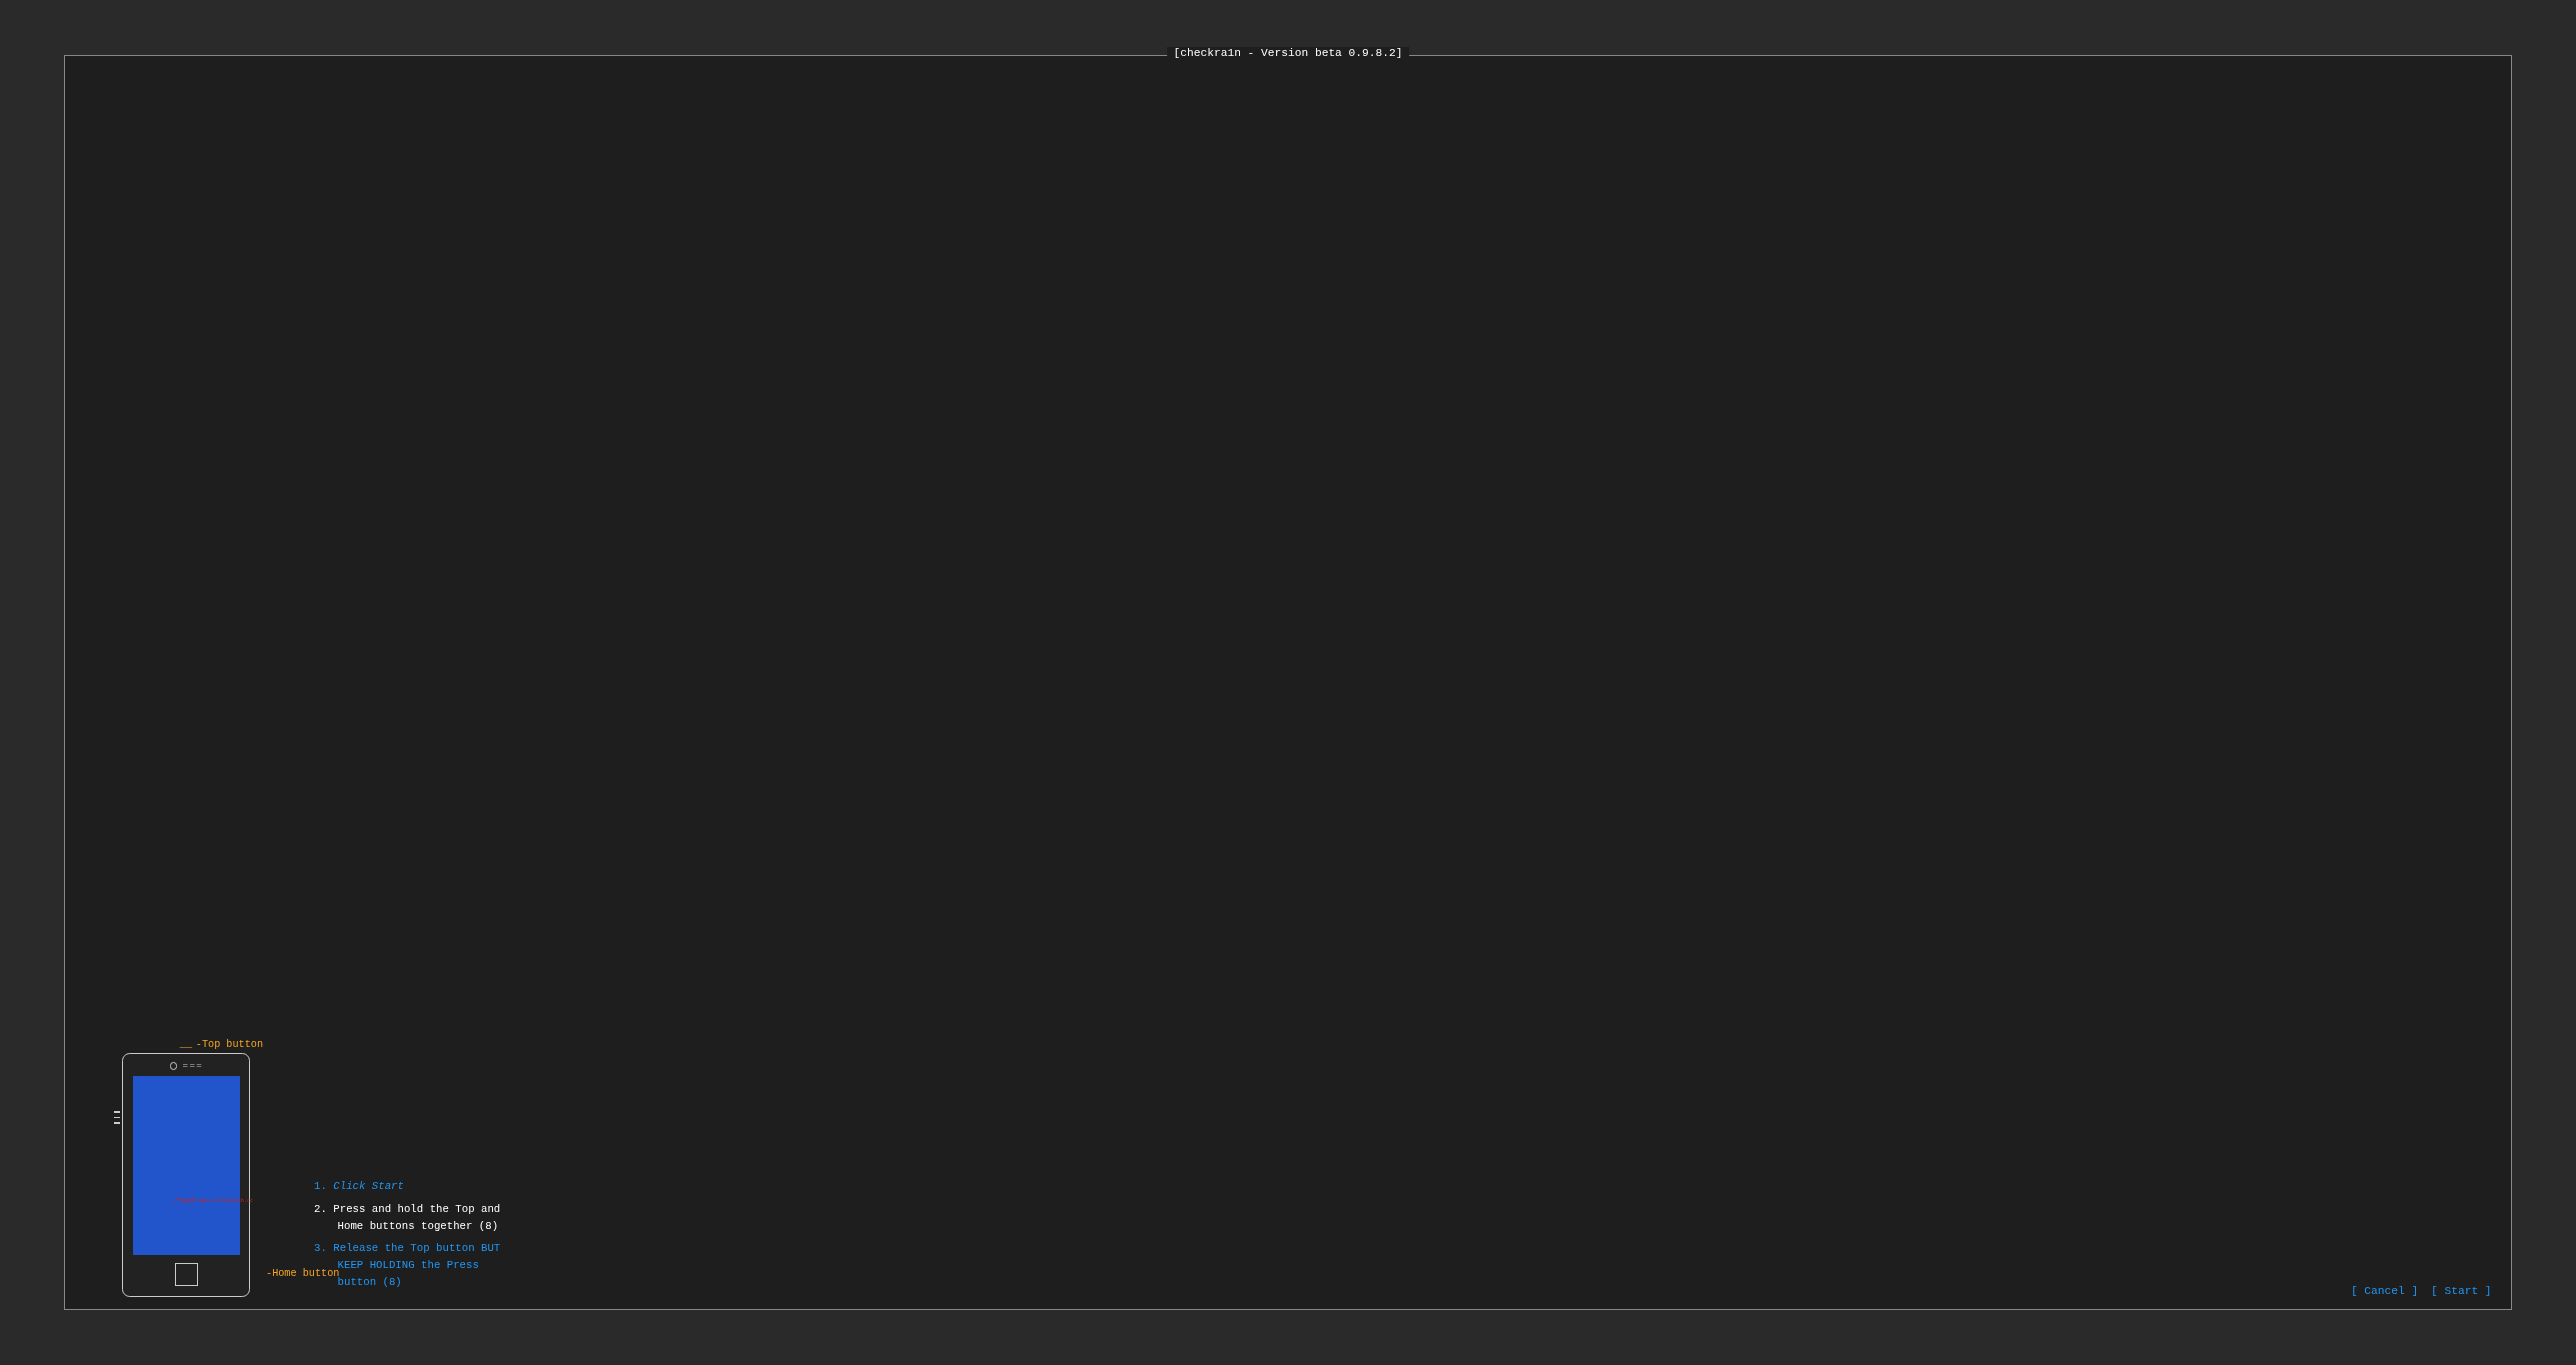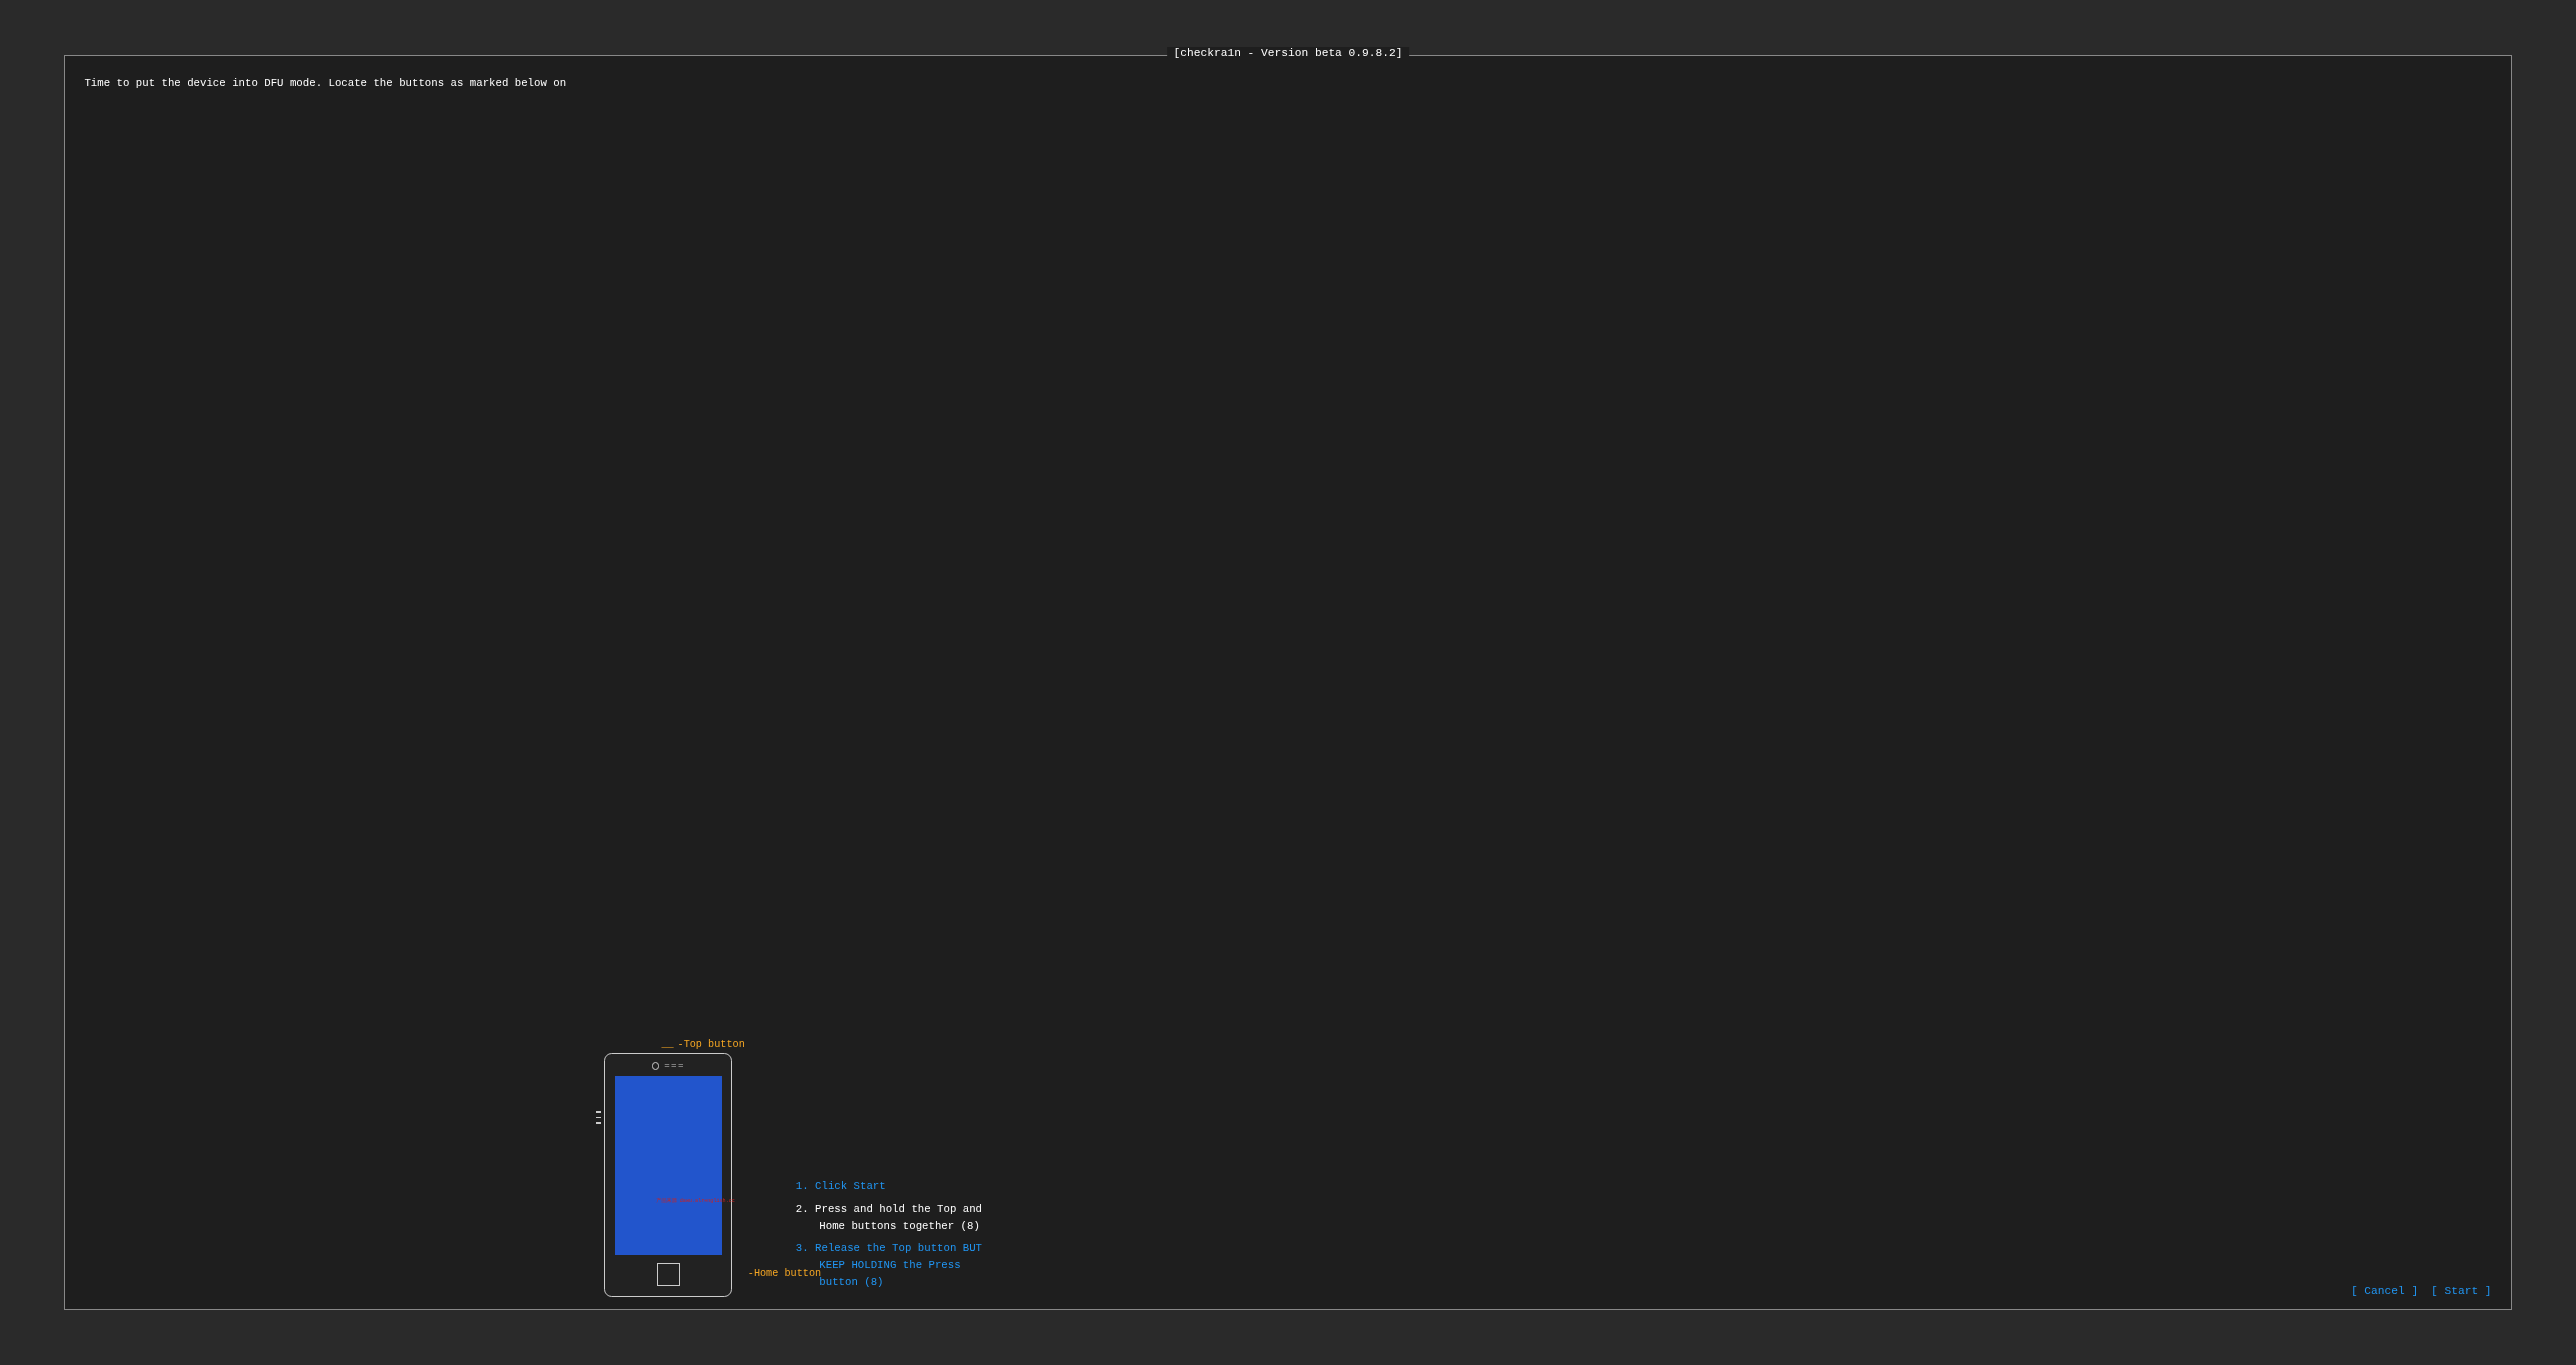--- a/index.html
+++ b/index.html
@@ -152,20 +152,21 @@
     .step-number {
       color: #2196F3;
     }
 
     .step-text-white {
       color: #ffffff;
     }
 
     .step-1-text {
       color: #2196F3;
+      font-style: italic;
     }
 
     .step-3-text {
       color: #2196F3;
     }
 
     .bottom-bar {
       display: flex;
       justify-content: flex-end;
       align-items: flex-start;
@@ -201,21 +202,20 @@
   </style>
 </head>
 <body>
 
 <div class="terminal-window">
   <div class="title-bar">
     <span>[checkra1n - Version beta 0.9.8.2]</span>
   </div>
 
   <div class="header-text">
-    <div>Time to put the device into DFU mode. Locate the buttons as marked below on</div>
   </div>
 
   <div class="main-content">
 
     <div class="device-section">
 
       <div class="top-label-row">
         <span class="top-dash">__</span>
         <span style="color:#f5a623;">-Top button</span>
       </div>

